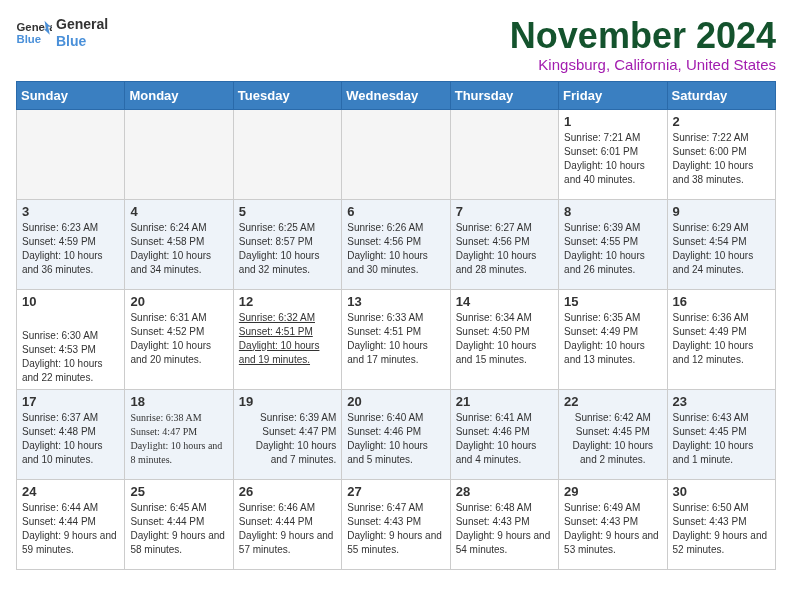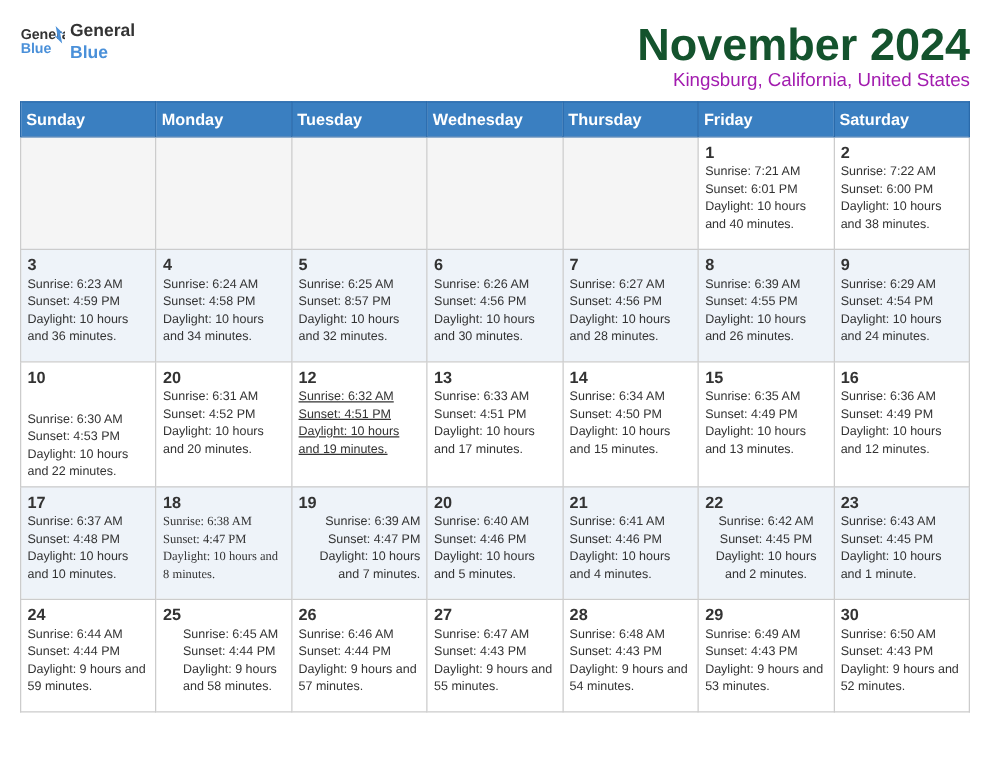--- a/index.html
+++ b/index.html
@@ -266,21 +266,21 @@
       </tr>
       <tr>
         <td>
           <span class="day-num">24</span>
           <div class="day-info" style="white-space: pre-line;">Sunrise: 6:44 AM
 Sunset: 4:44 PM
 Daylight: 9 hours and 59 minutes.</div>
         </td>
         <td>
           <span class="day-num">25</span>
-          <div class="day-info" style="white-space: pre-line; margin-left: 16px;">Sunrise: 6:45 AM
+          <div class="day-info" style="white-space: pre-line;">Sunrise: 6:45 AM
 Sunset: 4:44 PM
 Daylight: 9 hours and 58 minutes.</div>
         </td>
         <td>
           <span class="day-num">26</span>
           <div class="day-info" style="white-space: pre-line;">Sunrise: 6:46 AM
 Sunset: 4:44 PM
 Daylight: 9 hours and 57 minutes.</div>
         </td>
         <td>

